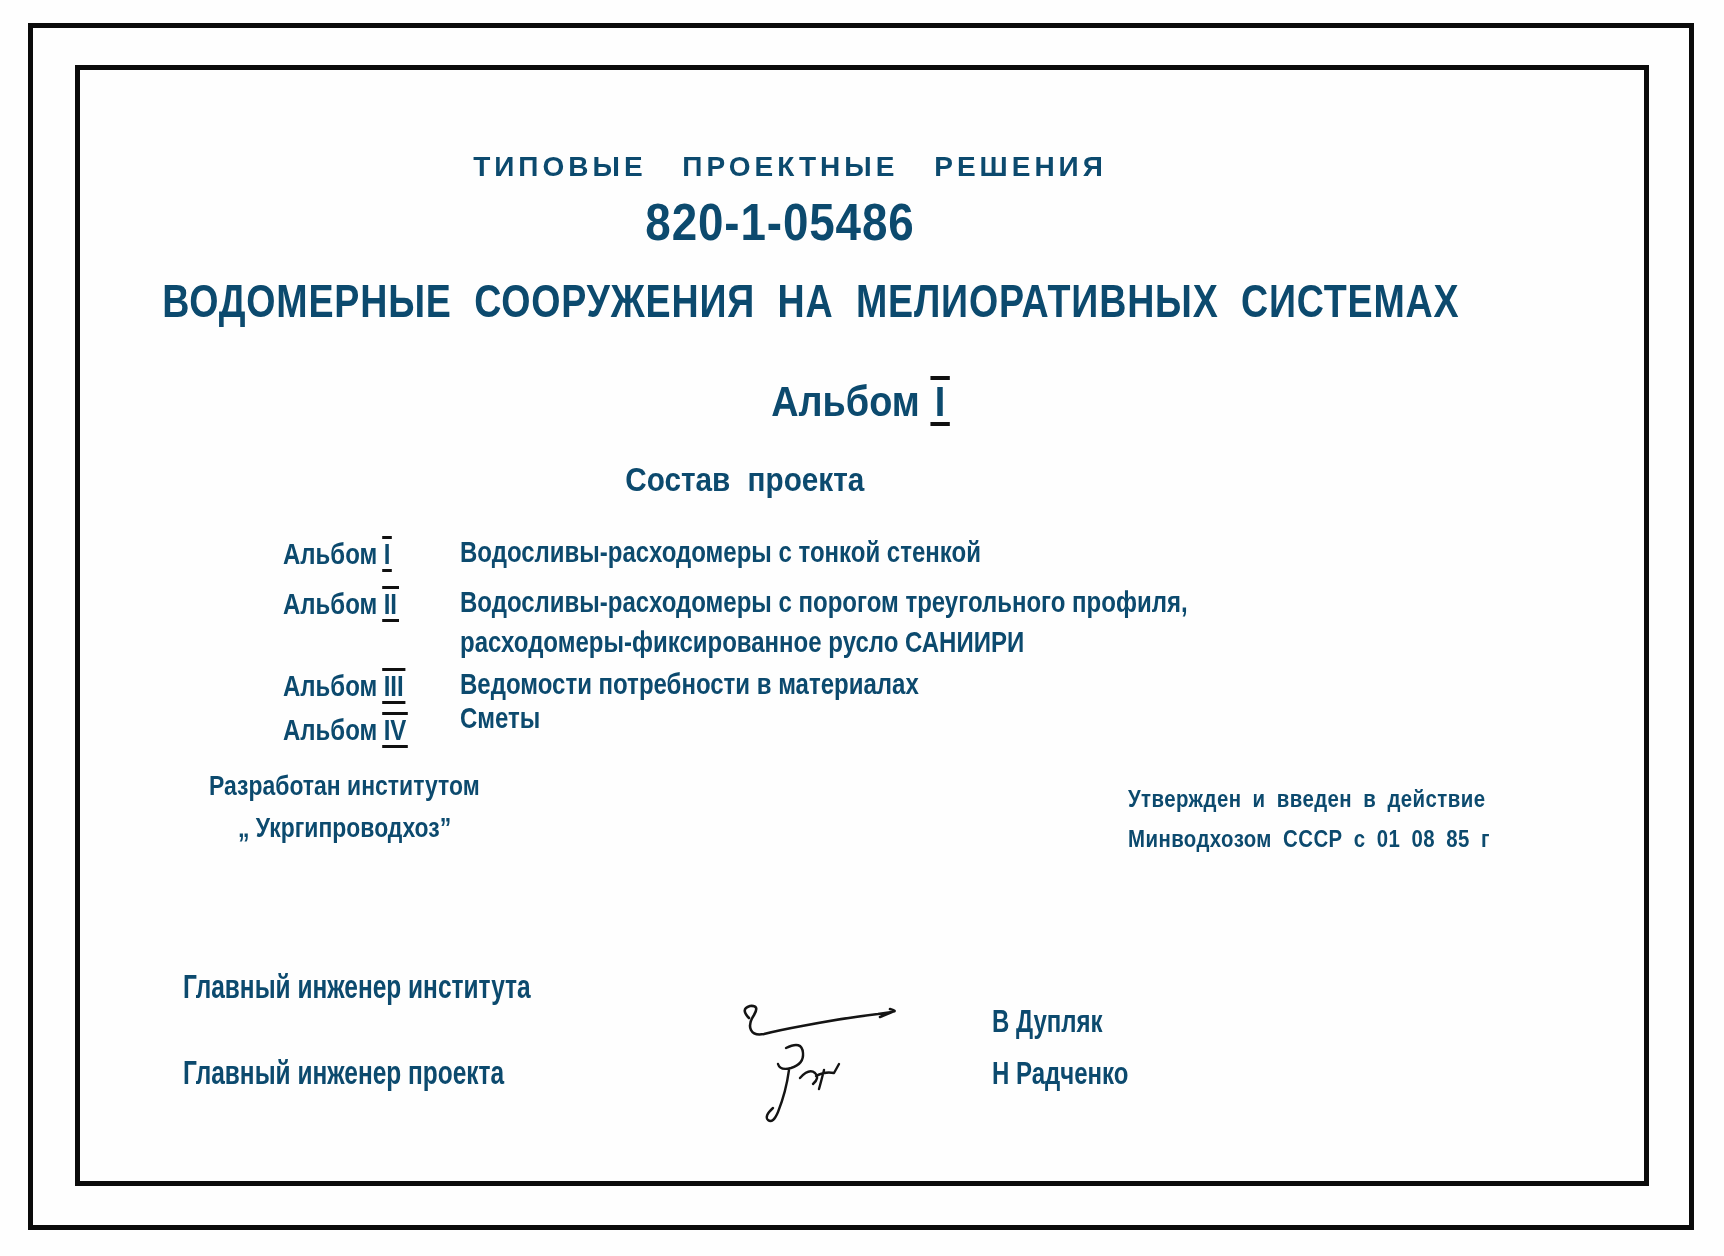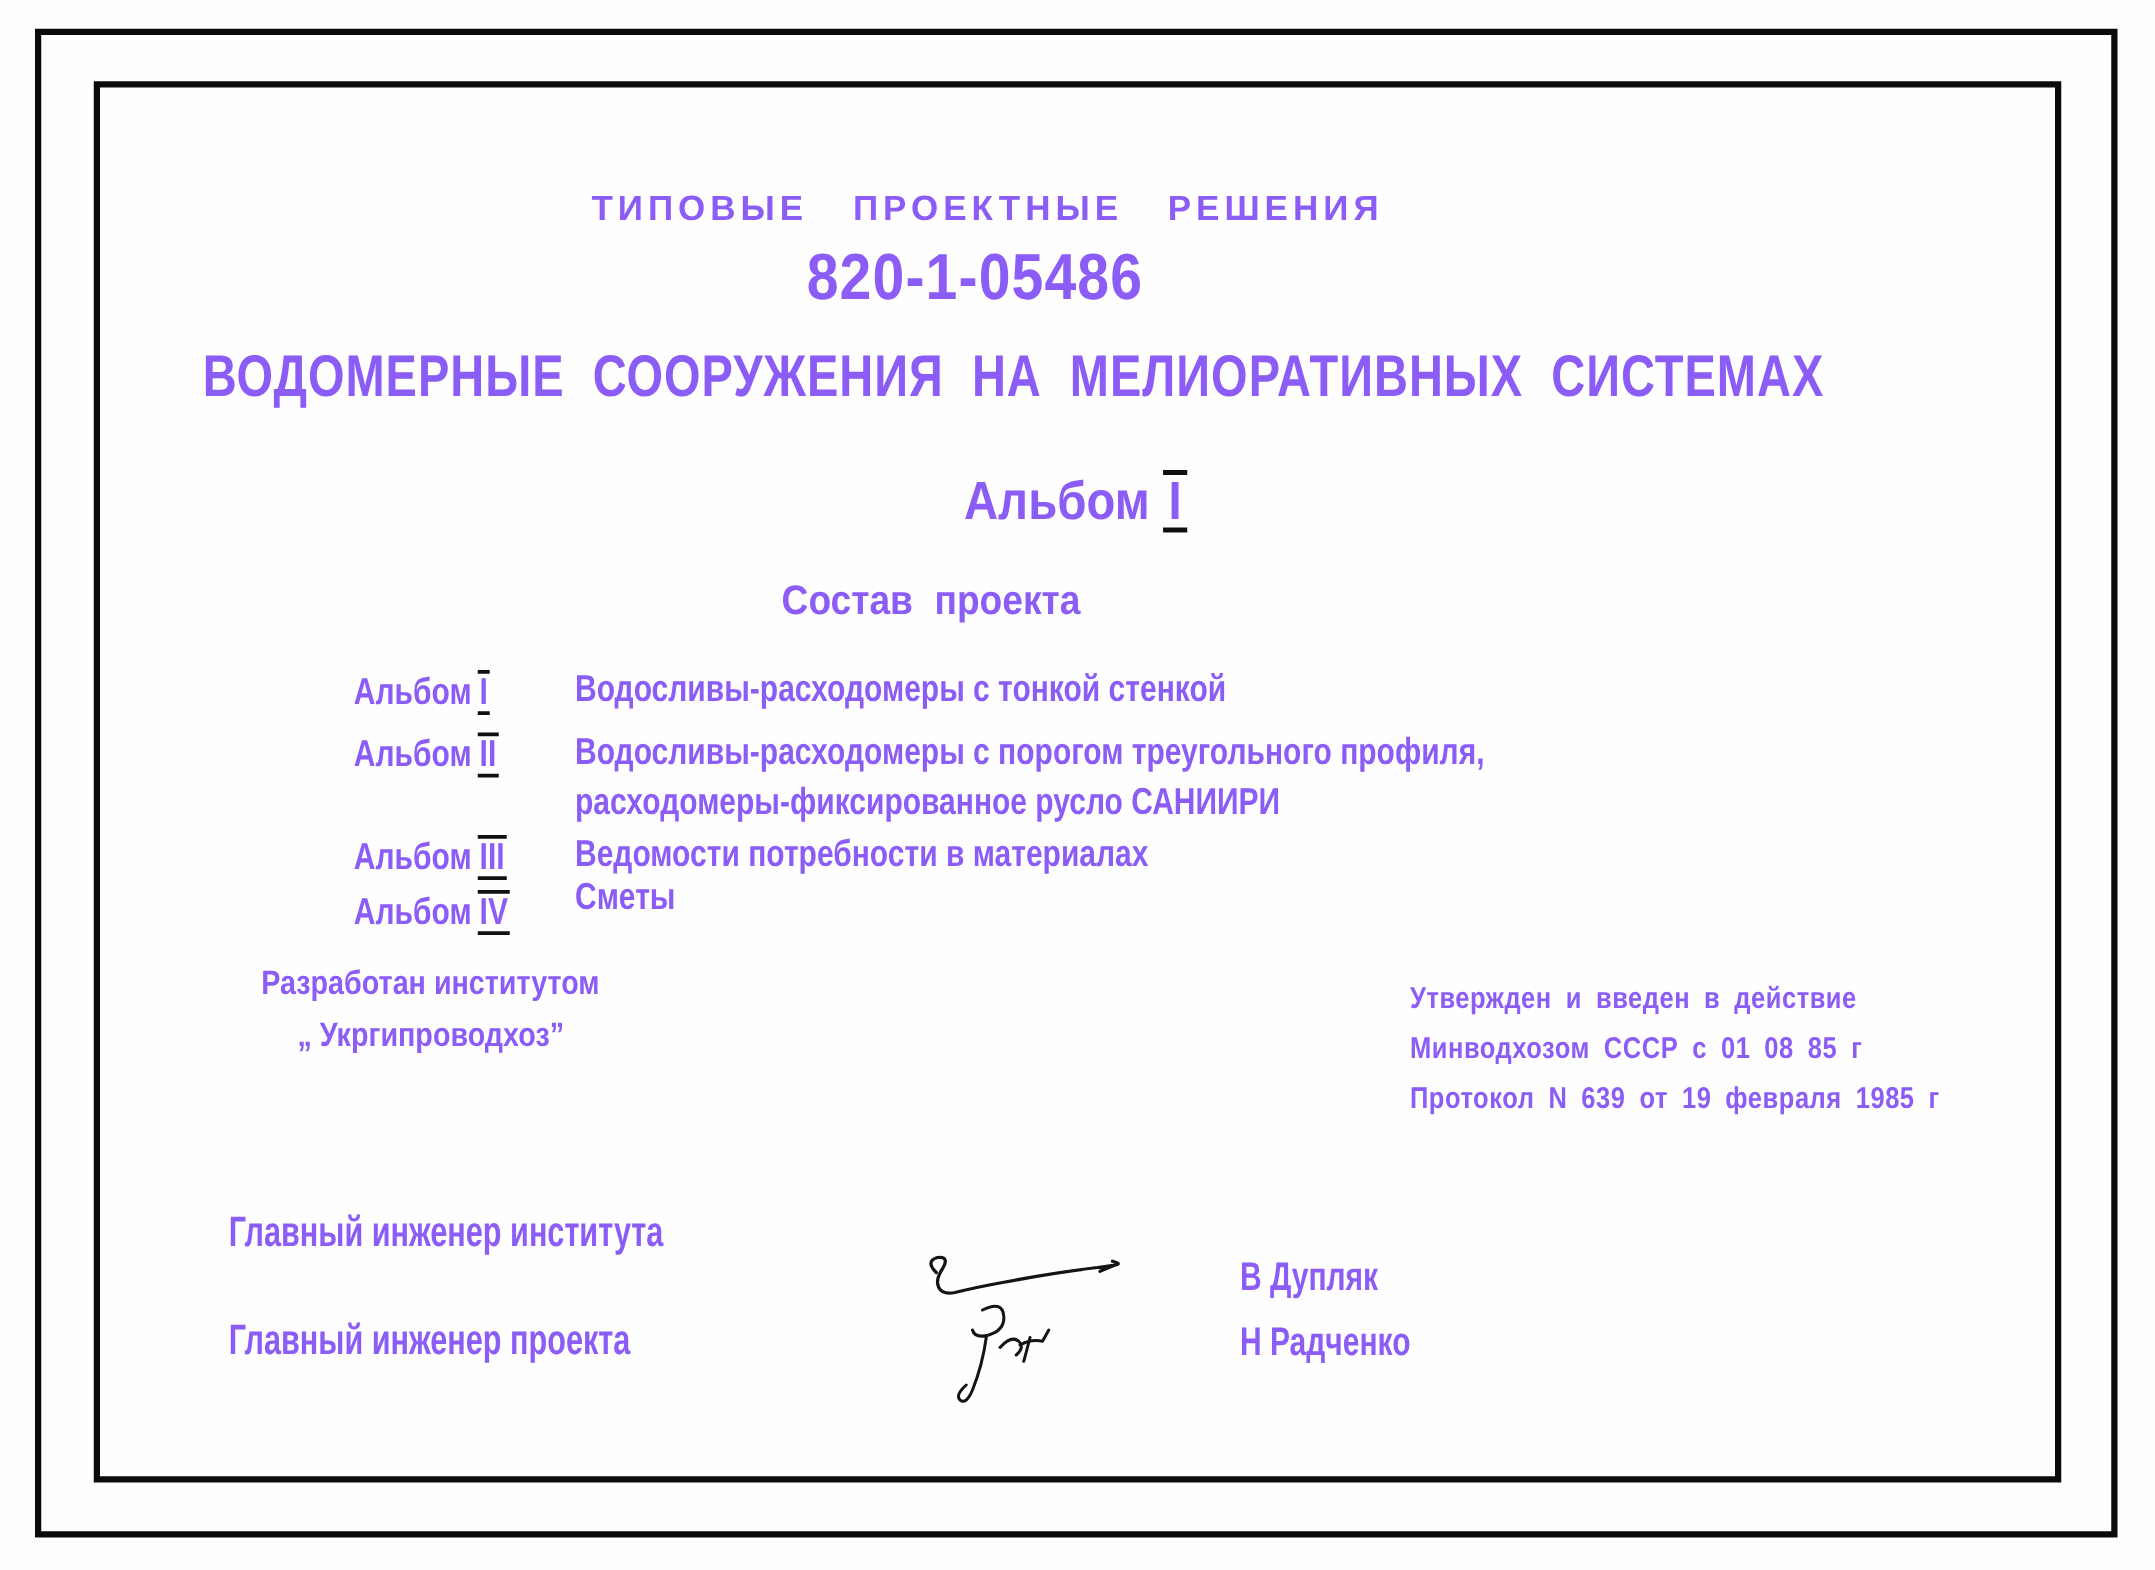--- a/index.html
+++ b/index.html
@@ -12,21 +12,21 @@
     color:#111;
   }
   .frame{position:absolute;border:5px solid #0b0b0b;}
   #outer-frame{left:28px;top:23px;width:1656px;height:1197px;}
   #inner-frame{left:75px;top:65px;width:1564px;height:1111px;}
 
   .t{
     position:absolute;
     font-weight:bold;
     white-space:nowrap;
-    color:#8b5cf6;
+    color:#0c4a6e;
     line-height:1.08;
   }
   .center{text-align:center;left:0;}
   .cx{display:inline-block;}           
   .lx{display:inline-block;transform-origin:0 50%;} 
 
   .header-small{top:152px;width:1580px;font-size:28px;letter-spacing:4px;word-spacing:24px;}
   .doc-number{top:194px;width:1560px;font-size:52px;letter-spacing:1px;}
   .doc-number .cx{transform:scaleX(0.88);}
   .main-title{top:276px;width:1574px;font-size:47px;letter-spacing:1px;word-spacing:14px;}
@@ -136,23 +136,20 @@
   <div class="t dev-line" style="left:238px;top:814px;text-align:center;">
     <span class="lx">„ Укргипроводхоз”</span>
   </div>
 
   <div class="t appr-line" style="left:1128px;top:774px;">
     <span class="lx">Утвержден и введен в действие</span>
   </div>
   <div class="t appr-line" style="left:1128px;top:814px;">
     <span class="lx">Минводхозом СССР с 01 08 85 г</span>
   </div>
-  <div class="t appr-line" style="left:1128px;top:854px;">
-    <span class="lx">Протокол N 639 от 19 февраля 1985 г</span>
-  </div>
 
   <div class="t sig-role" style="top:968px;">
     <span class="lx">Главный инженер института</span>
   </div>
   <svg class="sig-svg" style="left:735px;top:1002px;" width="170" height="44" viewBox="0 0 170 44">
     <path d="M14 16 q-9 -9 1 -12 q10 -1 4 9 q-6 9 -3 15 q3 6 13 4 q16 -4 38 -8 q42 -8 76 -12 l14 -2 q6 -1 -2 -3 m2 3 l-12 5" stroke-width="2.6"></path>
   </svg>
   <div class="t sig-name" style="top:1004px;">
     <span class="lx">В Дупляк</span>
   </div>

